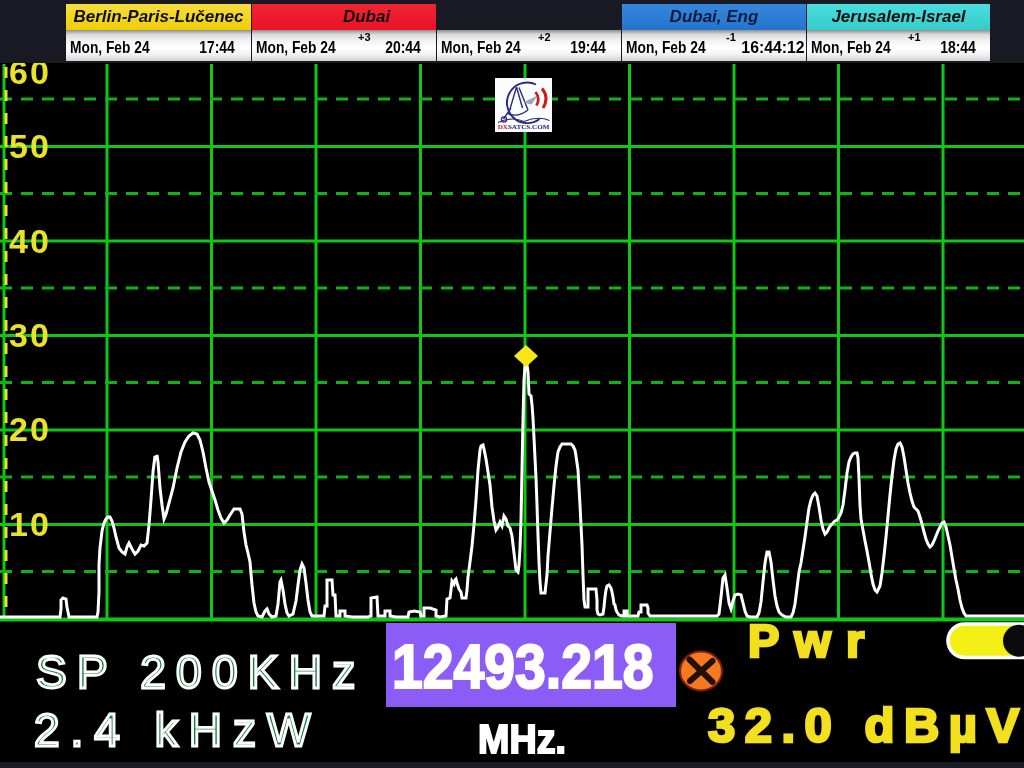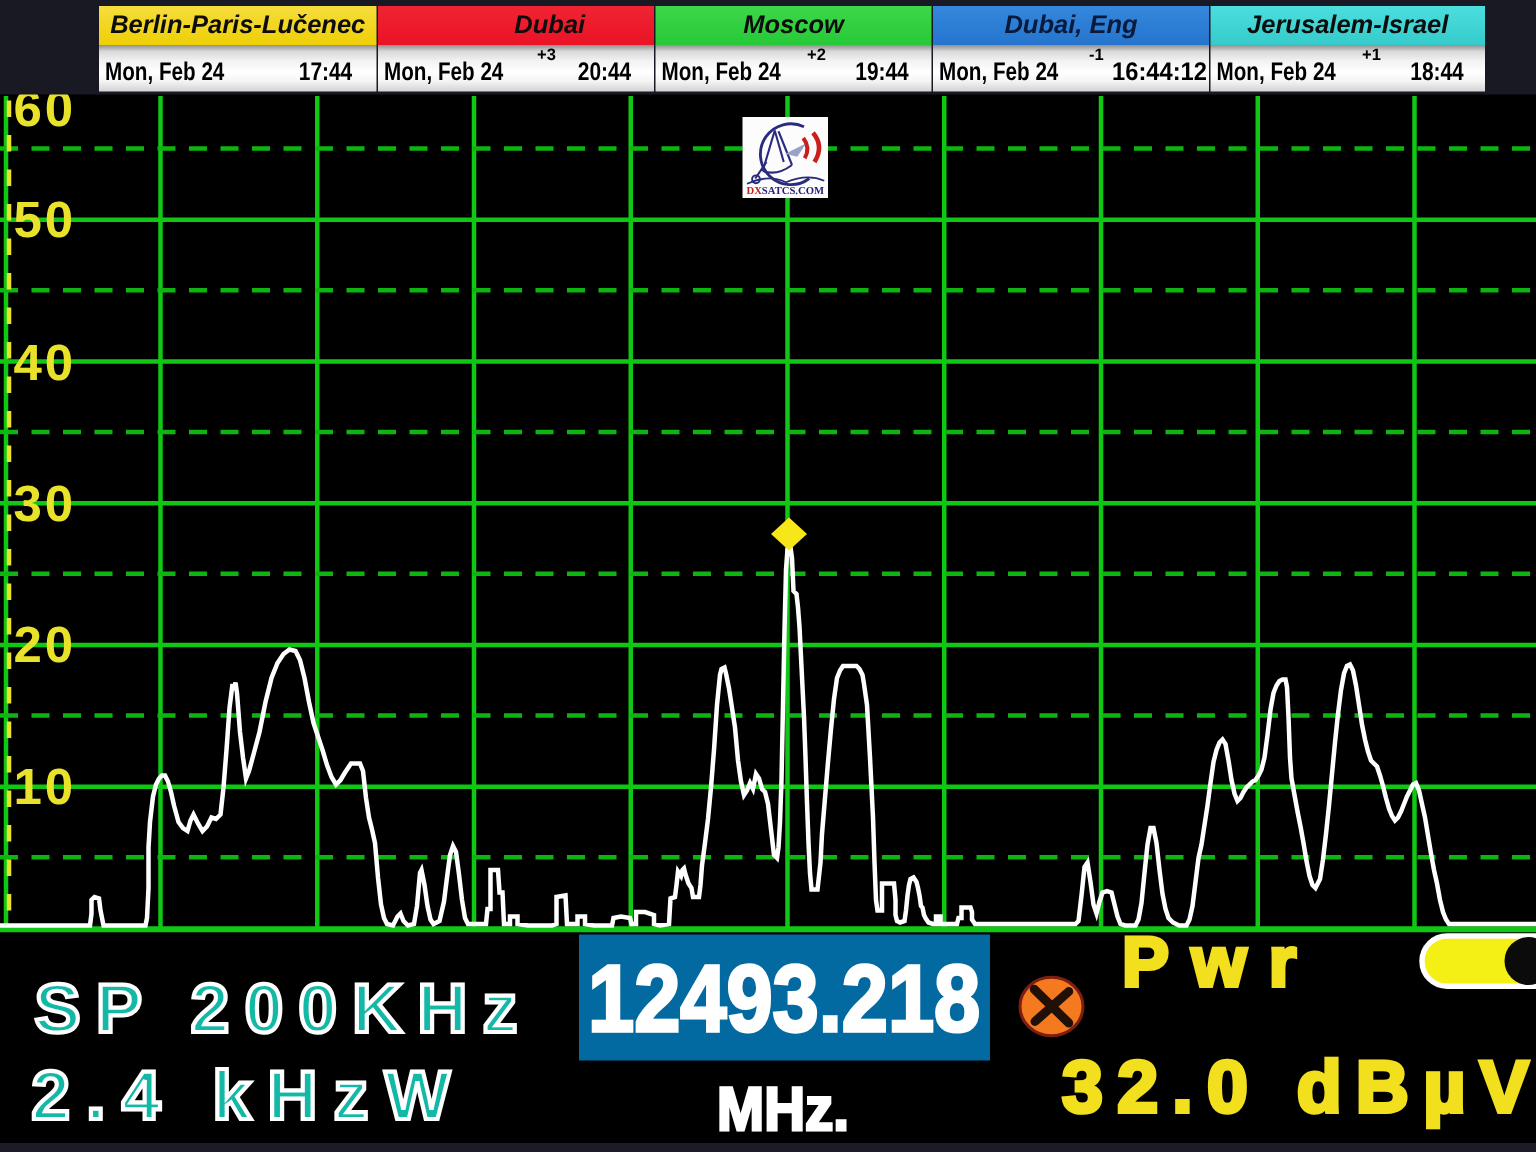--- a/index.html
+++ b/index.html
@@ -11,25 +11,25 @@
   .ph{position:absolute;left:0;top:0;right:0;height:26px;line-height:25px;text-align:center;
       font-size:17px;font-weight:bold;font-style:italic;color:#0d0d0d;}
   .pt{position:absolute;left:0;top:26px;right:0;height:31px;
       background:linear-gradient(#8f8f8f 0%,#d9d9d9 14%,#f2f2f2 34%,#ffffff 58%,#f4f4f4 78%,#d2d2d2 100%);}
   .pd{position:absolute;left:4px;top:0;height:31px;line-height:36px;font-size:17px;font-weight:bold;color:#000;
       transform:scaleX(0.81);transform-origin:0 50%;white-space:nowrap;}
   .px{position:absolute;left:116px;width:70px;top:0;height:31px;line-height:36px;text-align:center;font-size:17px;
       font-weight:bold;color:#000;transform:scaleX(0.82);transform-origin:50% 50%;white-space:nowrap;}
   .po{position:absolute;top:1px;font-size:11px;font-weight:bold;color:#000;}
   
-  .w{color:#14b8a6;font-weight:bold;-webkit-text-stroke:2.8px #fff;}
+  .w{color:#15803d;font-weight:normal;margin-left:13px;-webkit-text-stroke:2.8px #fff;}
   .y{color:#f2e01e;font-weight:bold;-webkit-text-stroke:2.7px #f2e01e;}
   #sp1{left:23px;top:645px;font-size:46px;letter-spacing:10.3px;white-space:nowrap;}
   #sp2{left:21px;top:703px;font-size:46px;letter-spacing:11px;white-space:nowrap;}
-  #bluebox{left:386px;top:623px;width:274px;height:84px;background:#0369a1;}
+  #bluebox{left:386px;top:623px;width:274px;height:84px;background:#8b5cf6;padding-left:16px;}
   #freq{left:6px;top:0;height:84px;line-height:86px;white-space:nowrap;
         font-size:63px;font-weight:bold;color:#fff;-webkit-text-stroke:2.2px #fff;transform:scaleX(0.878);transform-origin:0 50%;}
   #mhz{left:460px;top:716px;width:124px;text-align:center;font-size:41px;font-weight:bold;color:#fff;-webkit-text-stroke:2px #fff;
        transform:scaleX(0.92);transform-origin:50% 50%;}
   #pwr{left:748px;top:613px;font-size:47px;letter-spacing:15px;white-space:nowrap;}
   #dbuv{left:708px;top:697px;font-size:49px;letter-spacing:9.5px;white-space:nowrap;}
   #botnavy{left:0;top:762px;width:1024px;height:6px;background:#1c1c28;}
 </style>
 </head>
 <body>
@@ -111,21 +111,20 @@
   </div>
   <div class="abs panel" style="left:252px;width:184px;">
     <div class="ph" style="background:linear-gradient(#f02433,#ea1226);padding-left:45px;">Dubai</div>
     <div class="pt">
       <span class="pd">Mon, Feb 24</span>
       <span class="po" style="left:106px;">+3</span>
       <span class="px">20:44</span>
     </div>
   </div>
   <div class="abs panel" style="left:437px;width:184px;">
-    <div class="ph" style="background:linear-gradient(#3cd74a,#27c937);">Moscow</div>
     <div class="pt">
       <span class="pd">Mon, Feb 24</span>
       <span class="po" style="left:101px;">+2</span>
       <span class="px">19:44</span>
     </div>
   </div>
   <div class="abs panel" style="left:622px;width:184px;">
     <div class="ph" style="background:linear-gradient(#3488dd,#2574cd);color:#0a1a3c;">Dubai, Eng</div>
     <div class="pt">
       <span class="pd">Mon, Feb 24</span>

